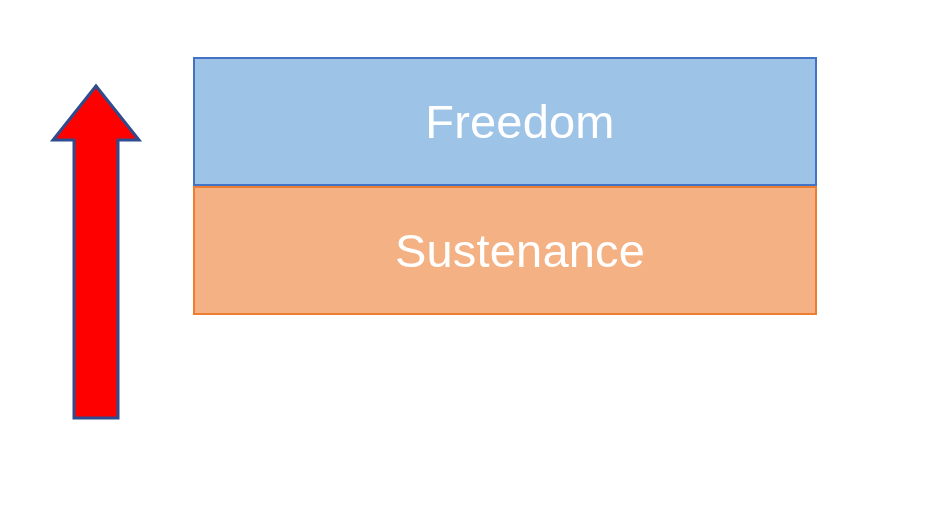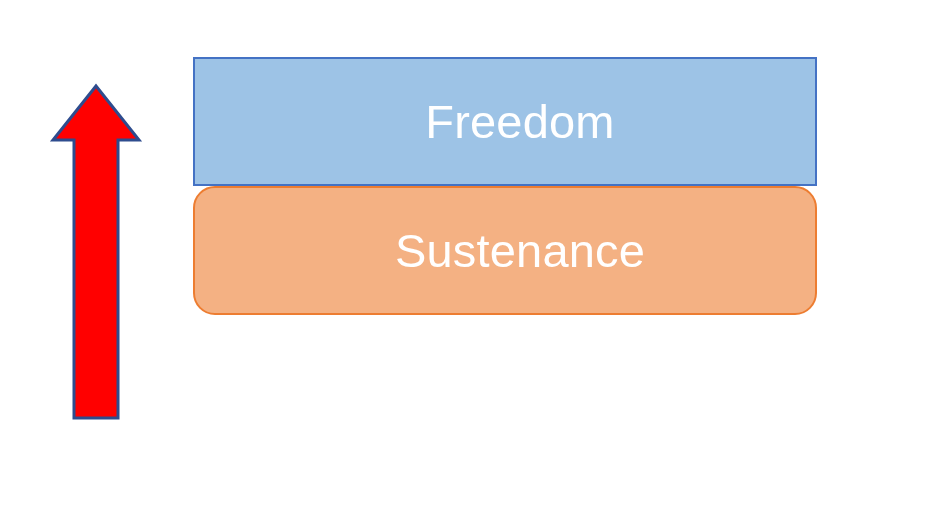--- a/index.html
+++ b/index.html
@@ -76,21 +76,20 @@
   .band-selfesteem {
     height: 126px;
     background: #A9D18E;
     border-color: #70AD47;
     border-top-width: 2px;
   }
   .band-sustenance {
     height: 129px;
     background: #F4B183;
     border-color: #ED7D31;
-    border-radius: 22px;
   }
 </style>
 </head>
 <body>
 
 <div class="canvas">
 
   <div class="arrow-wrap">
     <svg class="arrow-svg" viewBox="0 0 92 340" xmlns="http://www.w3.org/2000/svg">
       <polygon points="46,4 89,58 68,58 68,336 24,336 24,58 3,58" fill="#FF0000" stroke="#2E4C8E" stroke-width="3" stroke-linejoin="miter"></polygon>

